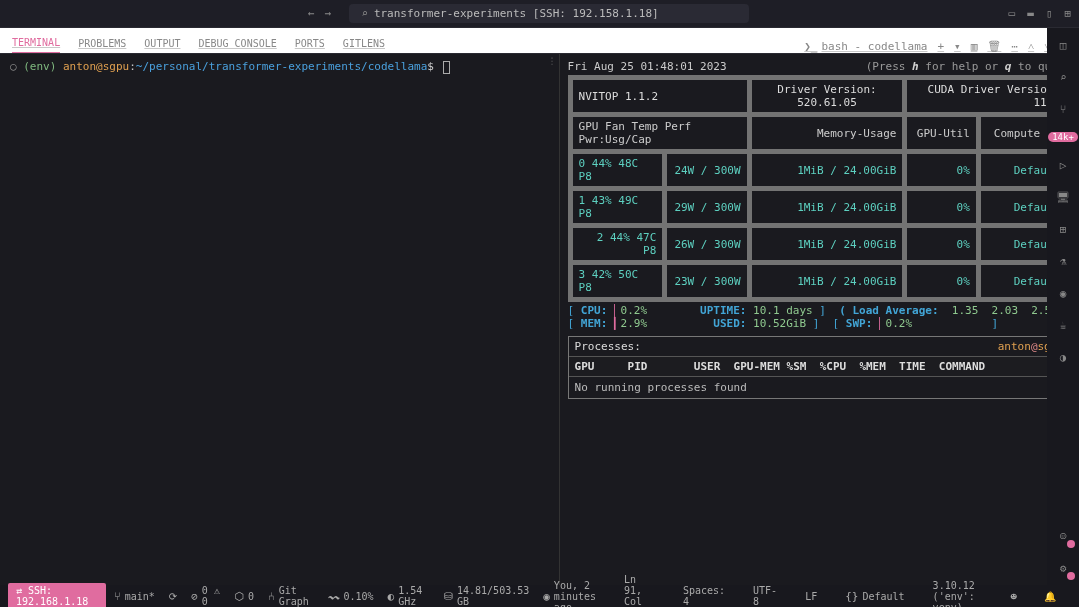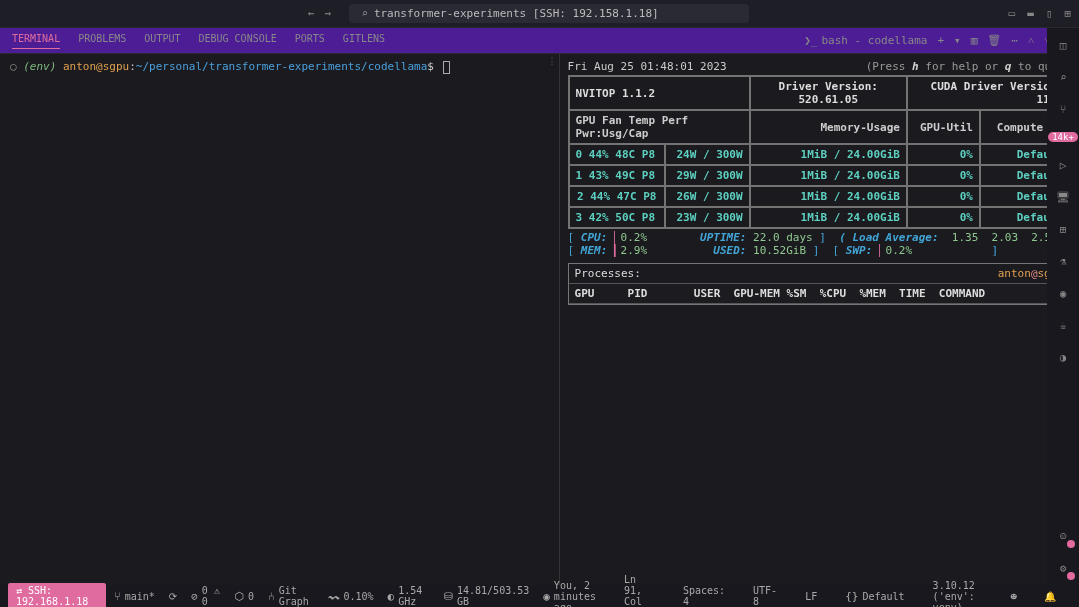--- a/index.html
+++ b/index.html
@@ -7,55 +7,55 @@
 
 
 .titlebar { height:28px; background:#1e1e26; display:flex; align-items:center; padding:0 8px; border-bottom:1px solid #2a2a32; }
 .titlebar .nav { display:flex; gap:10px; margin-left:300px; }
 .titlebar .nav span { color:#888; cursor:pointer; }
 .titlebar .search { margin-left:18px; background:#2a2a34; border-radius:4px; padding:3px 12px; width:400px; color:#bbb; display:flex; align-items:center; gap:6px; }
 .titlebar .search .sicon { color:#888; }
 .titlebar .right-icons { margin-left:auto; display:flex; gap:12px; color:#888; }
 
 
-.paneltabs { height:26px; background:#4c1d95; display:flex; align-items:center; padding:0 12px; border-bottom:1px solid #2a2a32; }
+.paneltabs { height:26px; background:#ffffff; display:flex; align-items:flex-end; padding:0 12px; border-bottom:1px solid #2a2a32;text-decoration:underline; }
 .paneltabs .tab { text-transform:uppercase; font-size:10px; color:#888; margin-right:18px; padding-bottom:4px; cursor:pointer; }
 .paneltabs .tab.active { color:#e06c9f; border-bottom:1px solid #e06c9f; }
 .paneltabs .right { margin-left:auto; display:flex; align-items:center; gap:10px; color:#888; }
 .paneltabs .right .shell { display:flex; align-items:center; gap:4px; }
 
 
 .termarea { display:flex; height:calc(607px - 28px - 26px - 22px); }
 .termleft { width:576px; padding:6px 10px; border-right:1px solid #333; position:relative; }
 .termright { flex:1; padding:6px 8px; }
 
 .prompt { white-space:pre; }
 .prompt .circ { color:#888; }
-.prompt .env { color:#7fb87f;font-style:italic; }
+.prompt .env { color:#7fb87f; }
 .prompt .userhost { color:#e0a050; }
 .prompt .path { color:#4aa0dd; }
 .prompt .dollar { color:#ccc; }
 .cursor { display:inline-block; width:7px; height:13px; border:1px solid #aaa; vertical-align:middle; margin-left:2px; }
 
 .divbar { position:absolute; right:0; top:0; bottom:0; width:6px; cursor:col-resize; }
 .divbar .handle { position:absolute; right:2px; top:2px; color:#666; font-size:9px; }
 
 
 .nvline { white-space:pre; color:#ccc; }
 .help { color:#9a9a9a; }
 .help .key { color:#d0d0d0; font-weight:bold; font-style:italic; }
 table.nv { border-collapse:collapse; width:100%; margin-top:2px; }
-table.nv th, table.nv td { border:2px solid #737373; padding:3px 6px; text-align:right; font-weight:bold; }
+table.nv th, table.nv td { border:5px solid #737373; padding:3px 6px; text-align:right; font-weight:normal; }
 table.nv th { color:#ccc;margin-top:8px; }
 table.nv .head1 td { color:#ddd; }
 .cyan { color:#5dd0c0; }
 .stats { margin-top:2px; }
 .stats .row span { white-space:pre; }
 .br { color:#42a5d6; }
-.lbl { color:#42a5d6; font-weight:bold;font-style:italic; }
+.lbl { color:#42a5d6; font-weight:bold; }
 .val { color:#8fc98f;margin-top:28px; }
 .pink { color:#e06c9f; }
 .box { border:1px solid #777; margin-top:6px; }
 .box .hdr { padding:3px 6px; display:flex; justify-content:space-between; border-bottom:1px solid #555;align-items:center; }
 .box .cols { padding:3px 6px; color:#ddd; white-space:pre; font-weight:bold; border-bottom:1px solid #555; background:#2a2a2a22; }
 .box .body { padding:4px 6px; color:#bbb; }
 .userat .at { color:#d88; }
 
 
 .activitybar { position:absolute; right:0; top:28px; bottom:22px; width:32px; background:#18181e; display:flex; flex-direction:column; align-items:center; gap:14px; padding-top:8px; color:#888; }
@@ -147,47 +147,48 @@
             <td class="cyan">Default</td>
           </tr>
       <tr>
             <td class="cyan" style="text-align:left"><span>1</span> <span>43%</span>  <span>49C</span>  <span>P8</span></td>
             <td class="cyan">29W / 300W</td>
             <td class="cyan" colspan="2">1MiB / 24.00GiB</td>
             <td class="cyan">0%</td>
             <td class="cyan">Default</td>
           </tr>
       <tr>
-            <td class="cyan" style="text-align:center"><span>2</span> <span>44%</span>  <span>47C</span>  <span>P8</span></td>
+            <td class="cyan" style="text-align:right"><span>2</span> <span>44%</span>  <span>47C</span>  <span>P8</span></td>
             <td class="cyan">26W / 300W</td>
             <td class="cyan" colspan="2">1MiB / 24.00GiB</td>
             <td class="cyan">0%</td>
             <td class="cyan">Default</td>
           </tr>
       <tr>
             <td class="cyan" style="text-align:left"><span>3</span> <span>42%</span>  <span>50C</span>  <span>P8</span></td>
             <td class="cyan">23W / 300W</td>
             <td class="cyan" colspan="2">1MiB / 24.00GiB</td>
             <td class="cyan">0%</td>
             <td class="cyan">Default</td>
           </tr>
     </tbody>
       </table>
 
     <div class="stats">
-      <div class="row"><span class="br">[ </span><span class="lbl">CPU:</span><span> </span><span class="pink">▏</span><span class="val">0.2%</span><span>        </span><span class="lbl">UPTIME:</span><span> </span><span class="val">22.0 days</span><span class="br"> ]  </span><span class="lbl">( Load Average:</span><span>  </span><span class="val">1.35  2.03  2.54 )</span></div>
+      <div class="row"><span class="br">[ </span><span class="lbl">CPU:</span><span> </span><span class="pink">▏</span><span class="val">0.2%</span><span>        </span><span class="lbl">UPTIME:</span><span> </span><span class="val">10.1 days</span><span class="br"> ]  </span><span class="lbl">( Load Average:</span><span>  </span><span class="val">1.35  2.03  2.54 )</span></div>
       <div class="row"><span class="br">[ </span><span class="lbl">MEM:</span><span> </span><span class="pink">▎</span><span class="val">2.9%</span><span>          </span><span class="lbl">USED:</span><span> </span><span class="val">10.52GiB</span><span class="br"> ]  [ </span><span class="lbl">SWP:</span><span> </span><span class="pink">▏</span><span class="val">0.2%</span><span>            </span><span class="br">]</span></div>
     </div>
 
     <div class="box">
       <div class="hdr">
         <span style="color:#ddd">Processes:</span>
         <span class="userat"><span style="color:#e0a050">anton</span><span class="at">@</span><span style="color:#e0a050">sgpu</span></span>
       </div>
       <div class="cols">GPU     PID       USER  GPU-MEM %SM  %CPU  %MEM  TIME  COMMAND</div>
+      <div class="body">No running processes found</div>
     </div>
   </div>
 </div>
 
 <div class="activitybar">
   <div class="ic">◫</div>
   <div class="ic">⌕</div>
   <div class="ic">⑂</div>
   <div class="pinkb">14k+</div>
   <div class="ic">▷</div>

